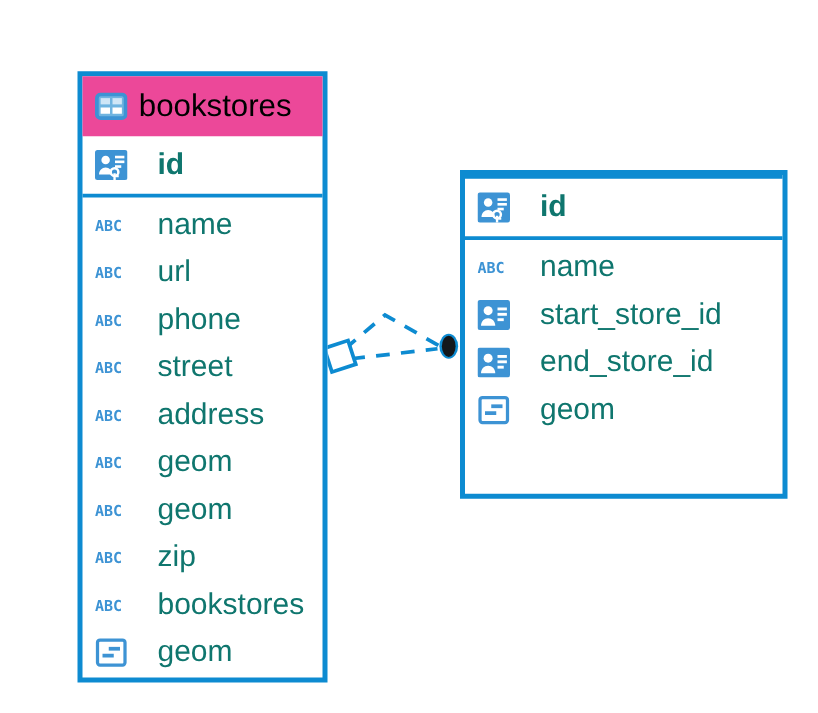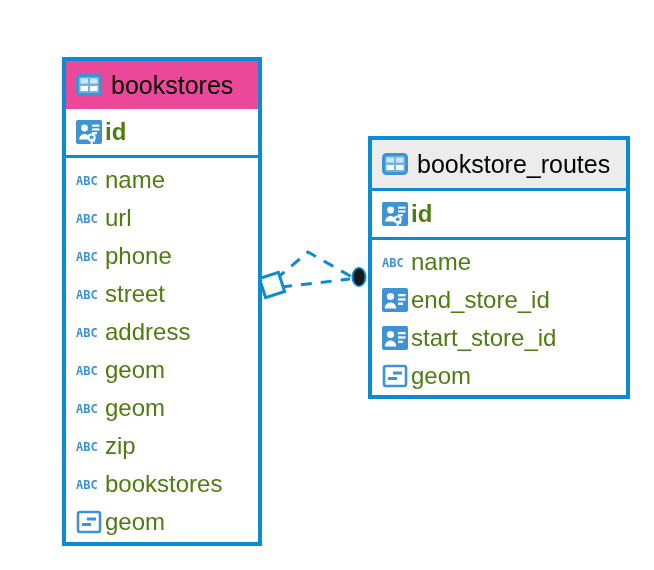--- a/index.html
+++ b/index.html
@@ -27,24 +27,24 @@
   .entity-header.selected{background:#ec4899;}
   .entity-header.normal{background:#ececec;}
 
   .pk-section{
     border-top:3px solid #0d8bd1;
     border-bottom:3px solid #0d8bd1;
   }
   .entity-header.selected + .pk-section{border-top:0;}
 
   .field{
-    display:flex;align-items:center;gap:3px;
+    display:flex;align-items:center;gap:24px;
     height:38px;box-sizing:border-box;
     padding:0 10px;
-    font-size:24px;color:#4d7c0f;
+    font-size:24px;color:#0f766e;
     white-space:nowrap;
   }
   .field.pk{font-weight:bold;height:46px;}
   .fields-section{padding:3px 0 4px 0;}
 
   
   .ico{flex:0 0 auto;display:block;}
 
   
   #connector{position:absolute;left:0;top:0;width:654px;height:570px;z-index:2;pointer-events:none;}
@@ -172,30 +172,20 @@
           <rect x="6" y="13" width="9" height="3" fill="#3d93d4"></rect>
         </svg>
         <span>geom</span>
       </div>
 
     </div>
   </div>
 
   <div class="entity" style="left:368px;top:136px;width:262px;height:263px;">
 
-    <div class="entity-header normal">
-      <svg class="ico" width="26" height="22" viewBox="0 0 26 22">
-        <rect x="1.5" y="1.5" width="23" height="19" rx="3" fill="#6fb4e0" stroke="#3d93d4" stroke-width="3"></rect>
-        <rect x="4.5" y="4.5" width="7.5" height="5" fill="#cfe6f6"></rect>
-        <rect x="14" y="4.5" width="7.5" height="5" fill="#cfe6f6"></rect>
-        <rect x="4.5" y="12" width="7.5" height="5" fill="#ffffff"></rect>
-        <rect x="14" y="12" width="7.5" height="5" fill="#ffffff"></rect>
-      </svg>
-      <span>bookstore_routes</span>
-    </div>
 
     <div class="pk-section">
       <div class="field pk">
         <svg class="ico" width="26" height="26" viewBox="0 0 26 26">
           <rect x="0" y="1" width="26" height="24" rx="2" fill="#3d93d4"></rect>
           <circle cx="8.5" cy="9" r="3.4" fill="#ffffff"></circle>
           <path d="M3.2 20.5c0-3.3 2.4-5.6 5.3-5.6s5.3 2.3 5.3 5.6z" fill="#ffffff"></path>
           <rect x="16" y="5.6" width="7.5" height="2.1" fill="#ffffff"></rect>
           <rect x="16" y="9.4" width="7.5" height="2.1" fill="#ffffff"></rect>
           <rect x="16" y="13.2" width="5" height="2.1" fill="#ffffff"></rect>
@@ -218,33 +208,33 @@
 
       <div class="field">
         <svg class="ico" width="26" height="24" viewBox="0 0 26 24">
           <rect x="0" y="0" width="26" height="24" rx="2" fill="#3d93d4"></rect>
           <circle cx="8.5" cy="8.5" r="3.6" fill="#ffffff"></circle>
           <path d="M2.8 20.5c0-3.5 2.5-6 5.7-6s5.7 2.5 5.7 6z" fill="#ffffff"></path>
           <rect x="16" y="6" width="7.5" height="2.3" fill="#ffffff"></rect>
           <rect x="16" y="10.3" width="7.5" height="2.3" fill="#ffffff"></rect>
           <rect x="16" y="14.6" width="5" height="2.3" fill="#ffffff"></rect>
         </svg>
-        <span>end_store_id</span>
+        <span>start_store_id</span>
       </div>
 
       <div class="field">
         <svg class="ico" width="26" height="24" viewBox="0 0 26 24">
           <rect x="0" y="0" width="26" height="24" rx="2" fill="#3d93d4"></rect>
           <circle cx="8.5" cy="8.5" r="3.6" fill="#ffffff"></circle>
           <path d="M2.8 20.5c0-3.5 2.5-6 5.7-6s5.7 2.5 5.7 6z" fill="#ffffff"></path>
           <rect x="16" y="6" width="7.5" height="2.3" fill="#ffffff"></rect>
           <rect x="16" y="10.3" width="7.5" height="2.3" fill="#ffffff"></rect>
           <rect x="16" y="14.6" width="5" height="2.3" fill="#ffffff"></rect>
         </svg>
-        <span>start_store_id</span>
+        <span>end_store_id</span>
       </div>
 
       <div class="field">
         <svg class="ico" width="26" height="24" viewBox="0 0 26 24">
           <rect x="2" y="2" width="22" height="20" rx="2" fill="#ffffff" stroke="#3d93d4" stroke-width="2.6"></rect>
           <rect x="11" y="7.5" width="9" height="3" fill="#3d93d4"></rect>
           <rect x="6" y="13" width="9" height="3" fill="#3d93d4"></rect>
         </svg>
         <span>geom</span>
       </div>

